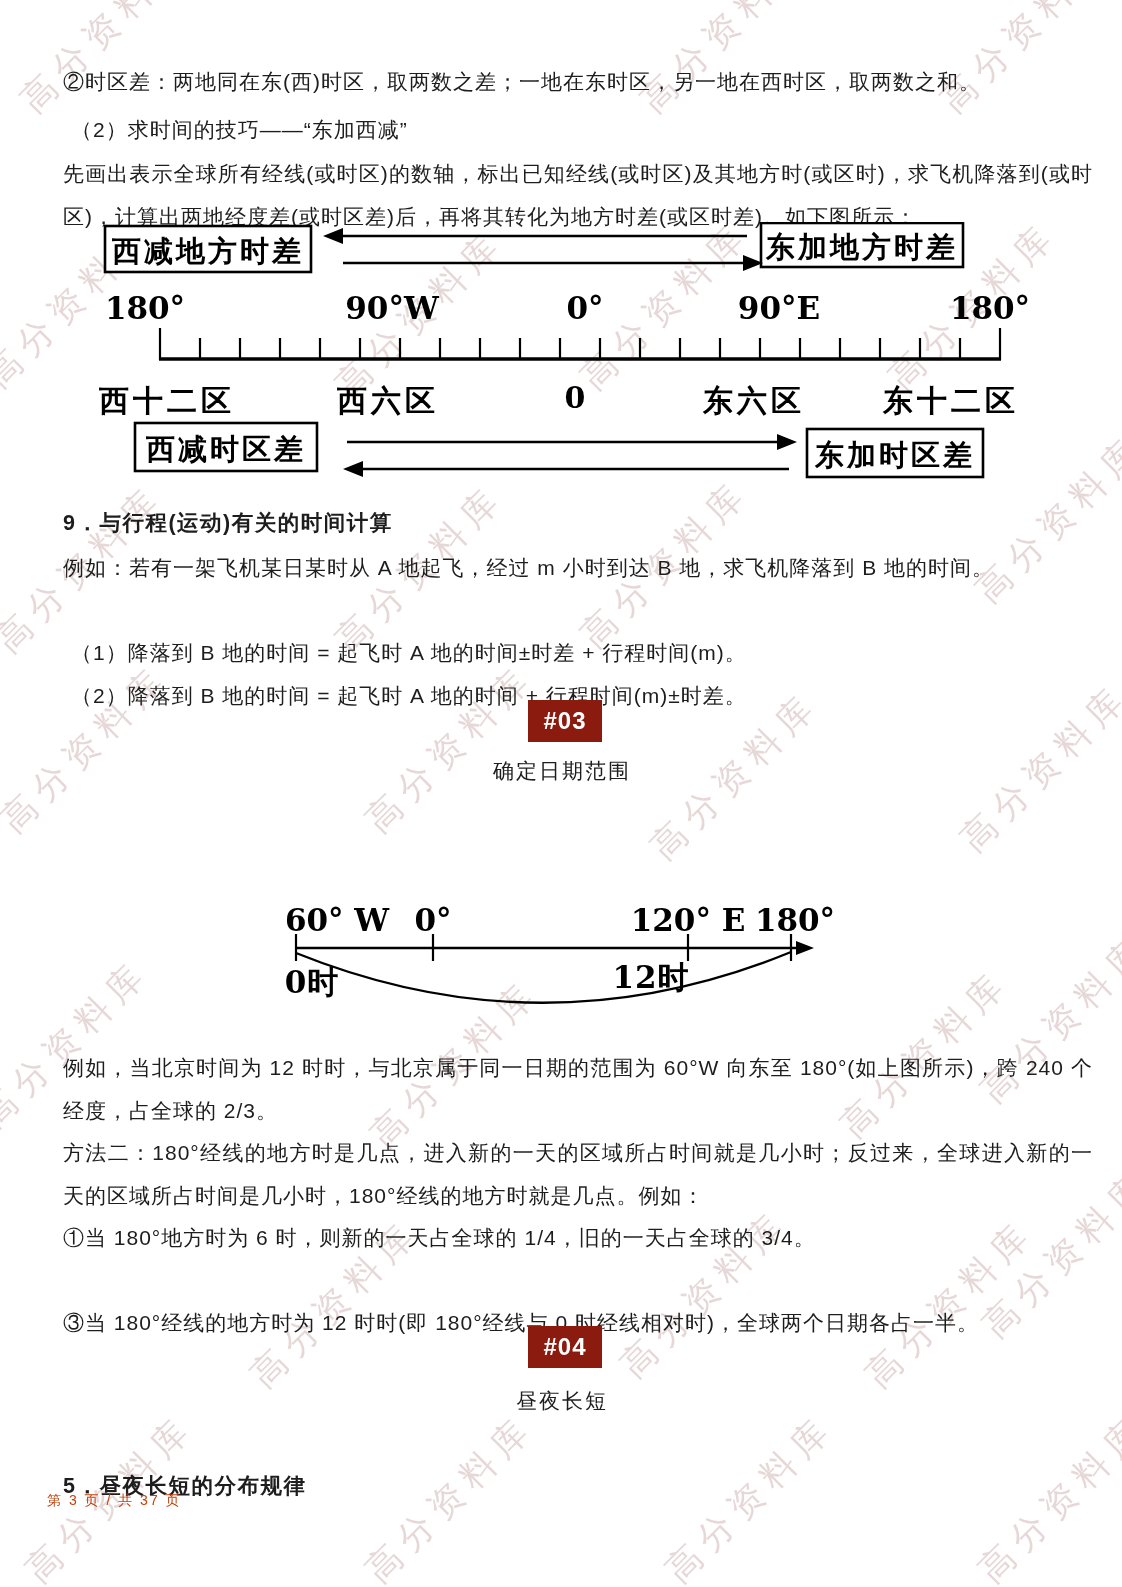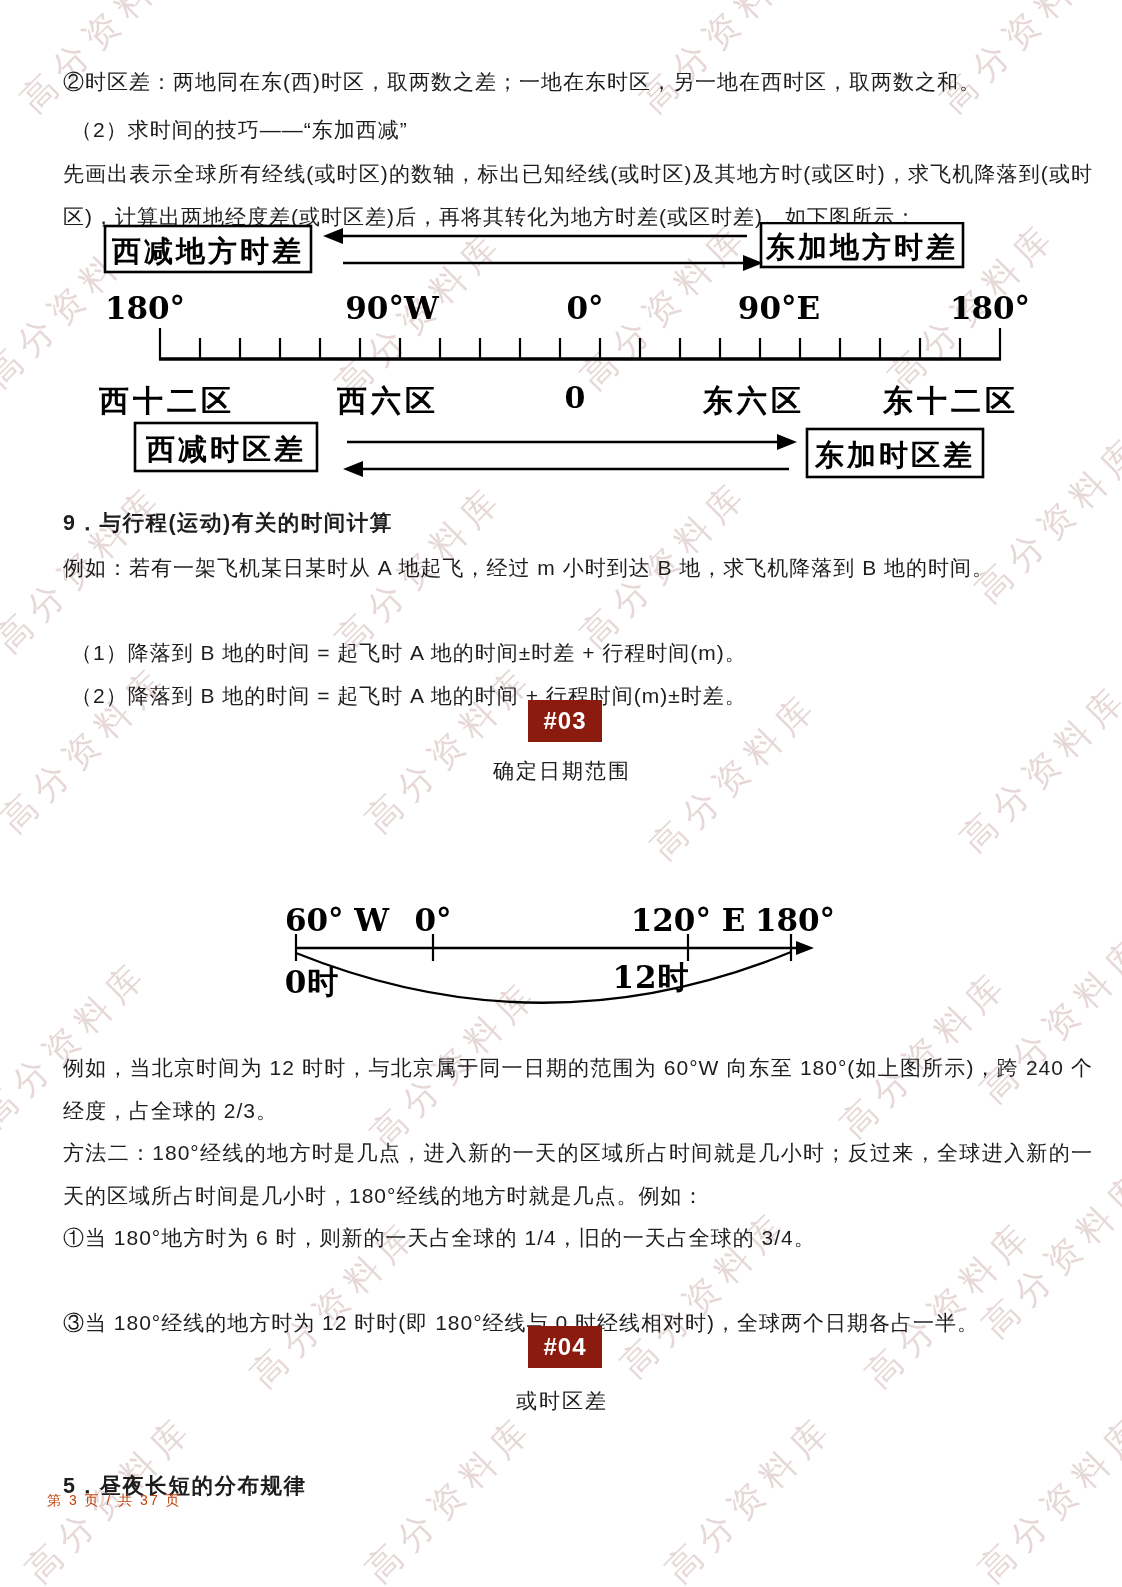--- a/index.html
+++ b/index.html
@@ -175,18 +175,18 @@
       <text class="d-time" x="42" y="102">0时</text>
       <text class="d-time" x="381" y="97">12时</text>
     </svg>
 
     <p class="para" style="top:1030px">例如，当北京时间为 12 时时，与北京属于同一日期的范围为 60°W 向东至 180°(如上图所示)，跨 240 个经度，占全球的 2/3。</p>
     <p class="para" style="top:1115px">方法二：180°经线的地方时是几点，进入新的一天的区域所占时间就是几小时；反过来，全球进入新的一天的区域所占时间是几小时，180°经线的地方时就是几点。例如：</p>
     <p class="para single" style="top:1200px">①当 180°地方时为 6 时，则新的一天占全球的 1/4，旧的一天占全球的 3/4。</p>
     <p class="para single" style="top:1285px">③当 180°经线的地方时为 12 时时(即 180°经线与 0 时经线相对时)，全球两个日期各占一半。</p>
 
     <div class="badge" style="top:1326px">#04</div>
-    <p class="center-title" style="top:1386px">或时区差</p>
+    <p class="center-title" style="top:1386px">昼夜长短</p>
     <p class="para single bold-head" style="top:1449px">5．昼夜长短的分布规律</p>
 
     <div class="footer">第 3 页 / 共 37 页</div>
   </div>
 </div>
 
 </body></html>

